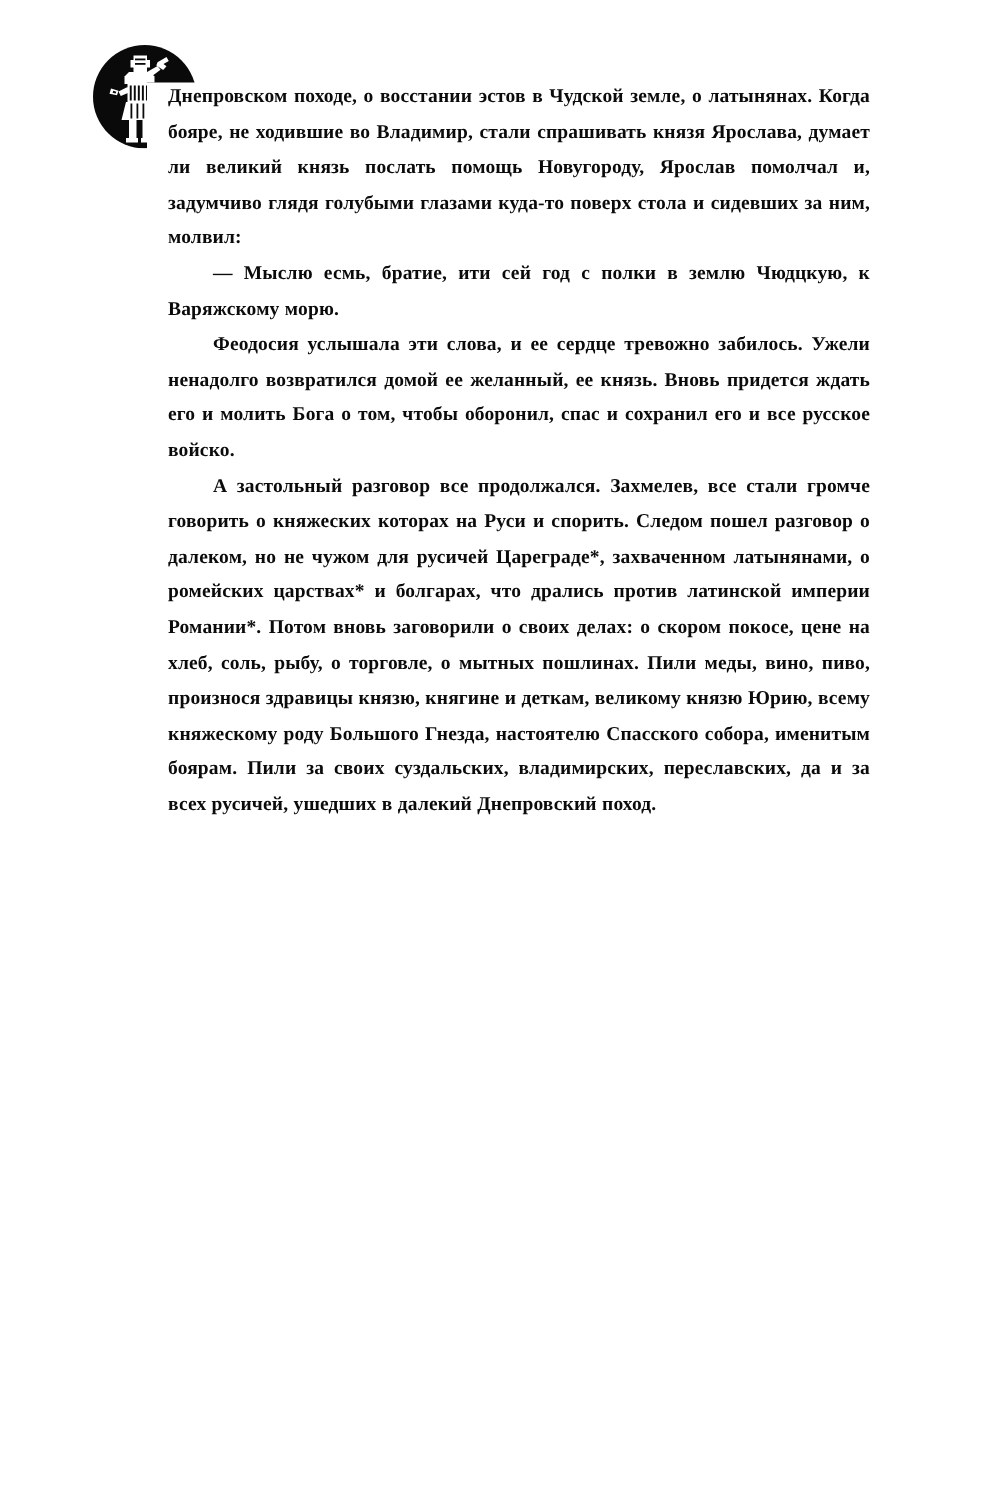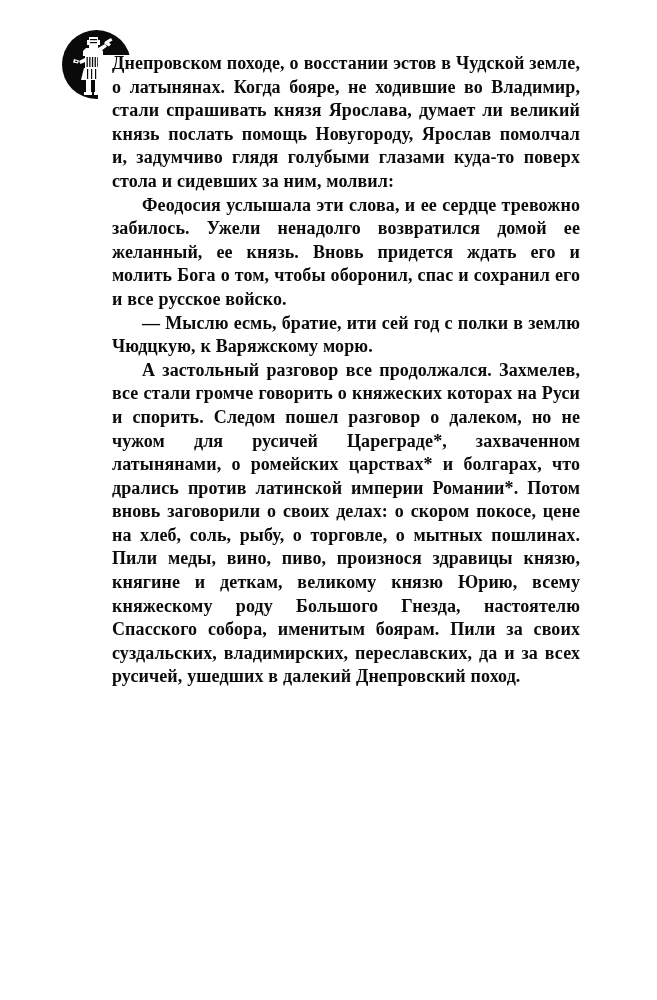--- a/index.html
+++ b/index.html
@@ -27,21 +27,21 @@
   
   .text-column {
     position: absolute;
     left: 112px;
     top: 52px;
     width: 468px;
   }
 
   .para {
     margin: 0;
-    font-size: 18px;
+    font-size: 13px;
     line-height: 23.6px;
     text-align: justify;
     text-justify: inter-word;
     letter-spacing: 0.1px;
     word-spacing: 0.2px;
     -webkit-font-feature-settings: normal;
     font-weight: 600;
     color: #0b0b0b;
   }
   .para + .para {
@@ -124,18 +124,18 @@
 
           <path d="M22,62 h8 v3 h-8 z"></path>
           <path d="M32,62 h8 v3 h-8 z"></path>
         </g>
       </g>
     </svg>
   </div>
 
   <div class="text-column">
     <p class="para">Днепровском походе, о восстании эстов в Чудской земле, о латынянах. Когда бояре, не ходившие во Владимир, стали спрашивать князя Ярослава, думает ли великий князь послать помощь Новугороду, Ярослав помолчал и, задумчиво глядя голубыми глазами куда-то поверх стола и сидевших за ним, молвил:</p>
+    <p class="para indent">— Мыслю есмь, братие, ити сей год с полки в землю Чюдцкую, к Варяжскому морю.</p>
     <p class="para indent">Феодосия услышала эти слова, и ее сердце тревожно забилось. Ужели ненадолго возвратился домой ее желанный, ее князь. Вновь придется ждать его и молить Бога о том, чтобы оборонил, спас и сохранил его и все русское войско.</p>
-    <p class="para indent">— Мыслю есмь, братие, ити сей год с полки в землю Чюдцкую, к Варяжскому морю.</p>
     <p class="para indent">А застольный разговор все продолжался. Захмелев, все стали громче говорить о княжеских которах на Руси и спорить. Следом пошел разговор о далеком, но не чужом для русичей Цареграде*, захваченном латынянами, о ромейских царствах* и болгарах, что дрались против латинской империи Романии*. Потом вновь заговорили о своих делах: о скором покосе, цене на хлеб, соль, рыбу, о торговле, о мытных пошлинах. Пили меды, вино, пиво, произнося здравицы князю, княгине и деткам, великому князю Юрию, всему княжескому роду Большого Гнезда, настоятелю Спасского собора, именитым боярам. Пили за своих суздальских, владимирских, переславских, да и за всех русичей, ушедших в далекий Днепровский поход.</p>
   </div>
 
 </div>
 
 </body></html>

